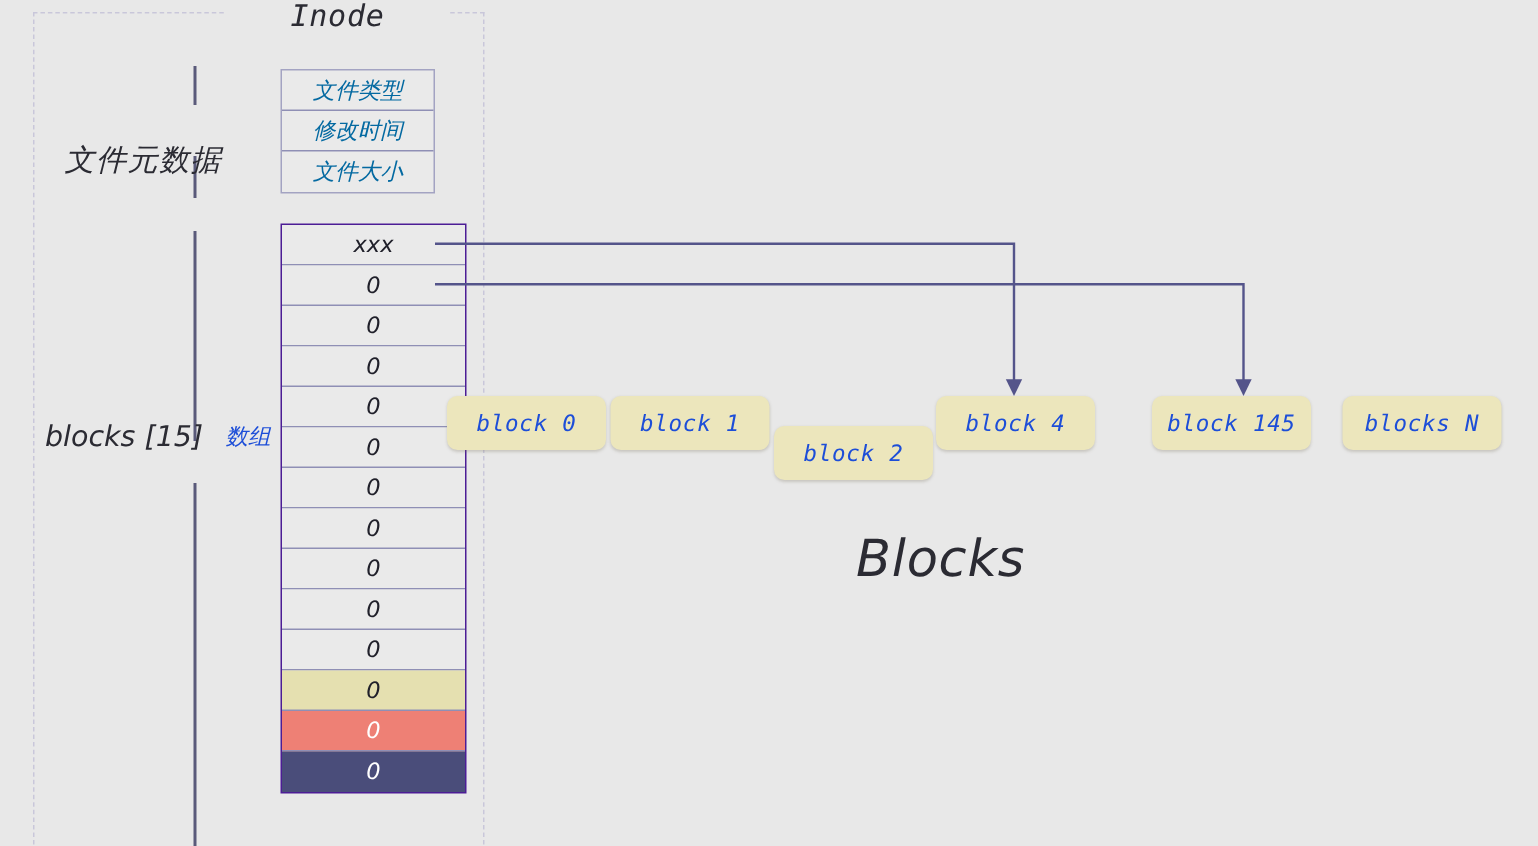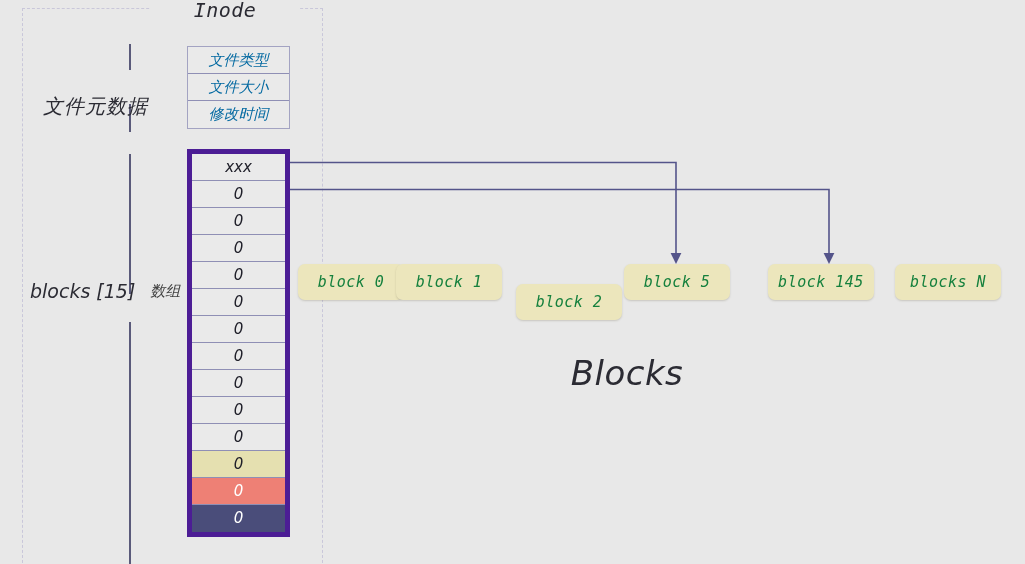--- a/index.html
+++ b/index.html
@@ -80,21 +80,21 @@
     align-items: center;
     gap: 15px;
   }
   .label-blocks .latin {
     font-family: "DejaVu Sans", sans-serif;
     font-size: 19px;
   }
   .label-blocks .cjk {
     font-family: "DejaVu Serif", serif;
     font-size: 15px;
-    color: #404040;
+    color: #1d4ed8;
   }
 
   
   .meta-table {
     position: absolute;
     left: 187px;
     top: 46px;
     width: 103px;
     border: 1px solid #a3a3c2;
     box-sizing: border-box;
@@ -109,22 +109,22 @@
     border-bottom: 1px solid #8f8fb5;
     box-sizing: border-box;
   }
   .meta-row:last-child { border-bottom: none; }
 
   
   .blocks-table {
     position: absolute;
     left: 187px;
     top: 149px;
-    width: 103px;
-    border: 5px solid #4c1d95;
+    width: 124px;
+    border: 1px solid #4c1d95;
     box-sizing: border-box;
   }
   .blk-row {
     height: 27px;
     line-height: 27px;
     text-align: center;
     font-size: 15px;
     color: #20202a;
     background: #eaeaea;
     border-bottom: 1px solid #8f8fb5;
@@ -149,21 +149,21 @@
   .block-box {
     position: absolute;
     top: 264px;
     width: 106px;
     height: 36px;
     background: #ece6bc;
     border-radius: 7px;
     box-shadow: 0 1px 2px rgba(120,110,90,0.28);
     font-family: "DejaVu Sans Mono", monospace;
     font-size: 15px;
-    color: #15803d;
+    color: #1d4ed8;
     display: flex;
     align-items: center;
     justify-content: center;
     letter-spacing: 0.5px;
   }
 
   
   .blocks-heading {
     position: absolute;
     left: 522px;
@@ -190,22 +190,22 @@
   <div class="brace brace-blocks-bot"></div>
 
   <div class="side-label label-meta">文件元数据</div>
   <div class="side-label label-blocks">
     <span class="latin">blocks [15]</span>
     <span class="cjk">数组</span>
   </div>
 
   <div class="meta-table" id="meta-table">
       <div class="meta-row">文件类型</div>
+      <div class="meta-row">修改时间</div>
       <div class="meta-row">文件大小</div>
-      <div class="meta-row">修改时间</div>
     </div>
 
   <div class="blocks-table" id="blocks-table">
       <div class="blk-row">xxx</div>
       <div class="blk-row">0</div>
       <div class="blk-row">0</div>
       <div class="blk-row">0</div>
       <div class="blk-row">0</div>
       <div class="blk-row">0</div>
       <div class="blk-row">0</div>
@@ -225,22 +225,22 @@
       </marker>
     </defs>
     <g id="connector-group">
         <polyline points="290,162.5 676,162.5 676,258" fill="none" stroke="#54548a" stroke-width="1.6" marker-end="url(#arrowhead)"></polyline>
         <polyline points="290,189.5 829,189.5 829,258" fill="none" stroke="#54548a" stroke-width="1.6" marker-end="url(#arrowhead)"></polyline>
       </g>
   </svg>
 
   <div id="block-row">
       <div class="block-box" style="left: 298px;">block 0</div>
-      <div class="block-box" style="left: 396px;">block 1</div>
+      <div class="block-box" style="left: 407px;">block 1</div>
       <div class="block-box" style="left: 516px; margin-top: 20px;">block 2</div>
-      <div class="block-box" style="left: 624px;">block 5</div>
+      <div class="block-box" style="left: 624px;">block 4</div>
       <div class="block-box" style="left: 768px;">block 145</div>
       <div class="block-box" style="left: 895px;">blocks N</div>
     </div>
 
   <div class="blocks-heading">Blocks</div>
 
 </div>
 
 </body></html>

